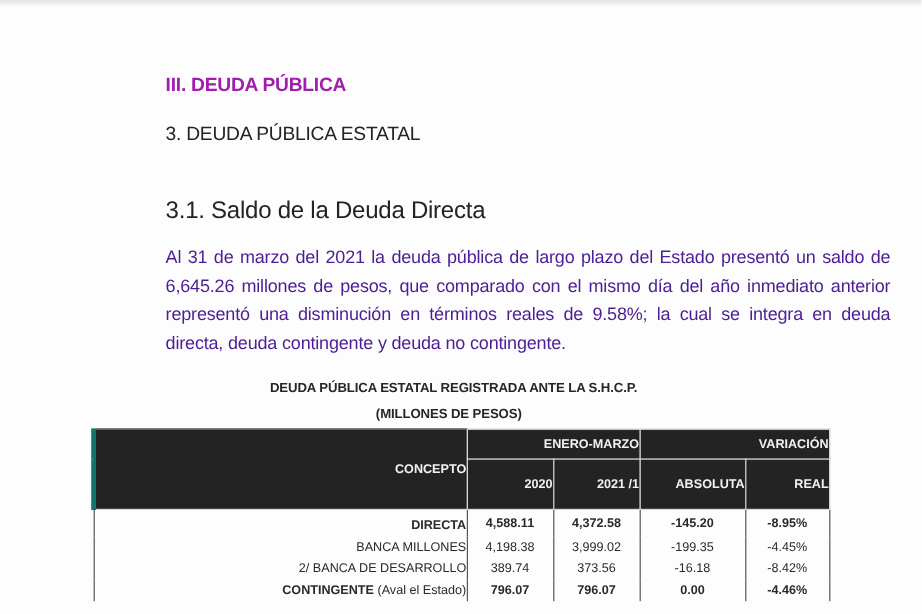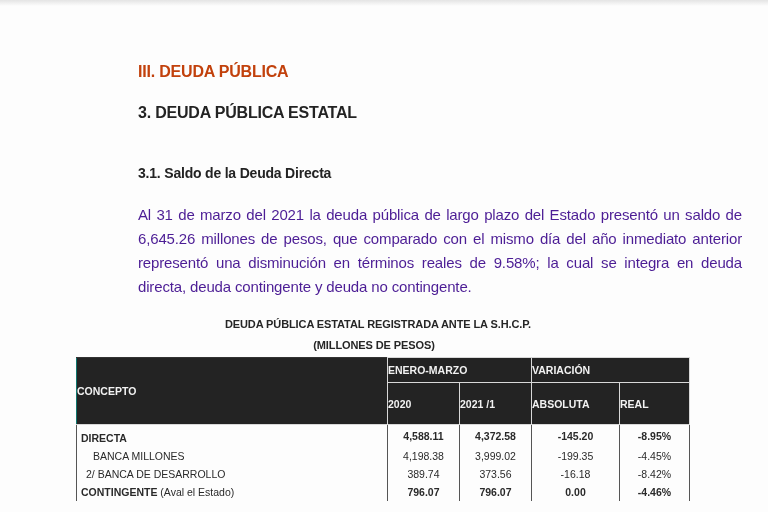--- a/index.html
+++ b/index.html
@@ -13,30 +13,30 @@
       font-family: "Liberation Sans", "DejaVu Sans", sans-serif;
       color: #1e1e1e;
     }
     .top-shade {
       position: absolute; left: 0; top: 0; width: 768px; height: 6px;
       background: linear-gradient(#e4e4e4, #fdfdfd);
     }
     .h1 {
       position: absolute; left: 138px; top: 63px;
       font-size: 16px; font-weight: bold; letter-spacing: -0.2px;
-      color: #c2410c;
+      color: #a21caf;
     }
     .h2 {
       position: absolute; left: 138px; top: 104px;
-      font-size: 16px; font-weight: bold; letter-spacing: -0.2px;
+      font-size: 16px; font-weight: normal; letter-spacing: -0.2px;
       color: #232323;
     }
     .h3 {
       position: absolute; left: 138px; top: 165px;
-      font-size: 14px; font-weight: bold; letter-spacing: -0.2px;
+      font-size: 20px; font-weight: normal; letter-spacing: -0.2px;
       color: #232323;
     }
     .para {
       position: absolute; left: 138px; top: 203px; width: 604px;
       font-size: 15px; line-height: 24px;
       text-align: justify; text-align-last: left;
       color: #4c1d95;
       letter-spacing: -0.15px;
     }
     .tbl-title {
@@ -51,34 +51,34 @@
       position: absolute; left: 76px; top: 357px;
       border-collapse: collapse;
       font-size: 10.5px;
       table-layout: fixed;
     }
     table.debt th {
       background: #232323;
       color: #f2f2f2;
       font-weight: bold;
       border: 1.5px solid #d8d8d8;
-      text-align: left;
+      text-align: right;
       padding: 0;
       font-size: 10.5px;
     }
-    table.debt th.concepto { border-left: 1px solid #0f766e; border-top: 1px solid #333; }
+    table.debt th.concepto { border-left: 4px solid #0f766e; border-top: 1px solid #333; }
     table.debt td {
       border-left: 1px solid #555;
       border-right: 1px solid #555;
       height: 18px;
       padding: 0;
       color: #2a2a2a;
     }
     table.debt td.num { text-align: center; }
-    table.debt td.lbl { padding-left: 4px; }
+    table.debt td.lbl { padding-left: 4px; text-align: right; }
     table.debt td.lbl.indent { padding-left: 16px; }
     table.debt td.lbl.indent2 { padding-left: 9px; }
     .bold { font-weight: bold; }
     .normal { font-weight: normal; }
   </style>
 </head>
 <body>
 
 <div class="top-shade"></div>
 

